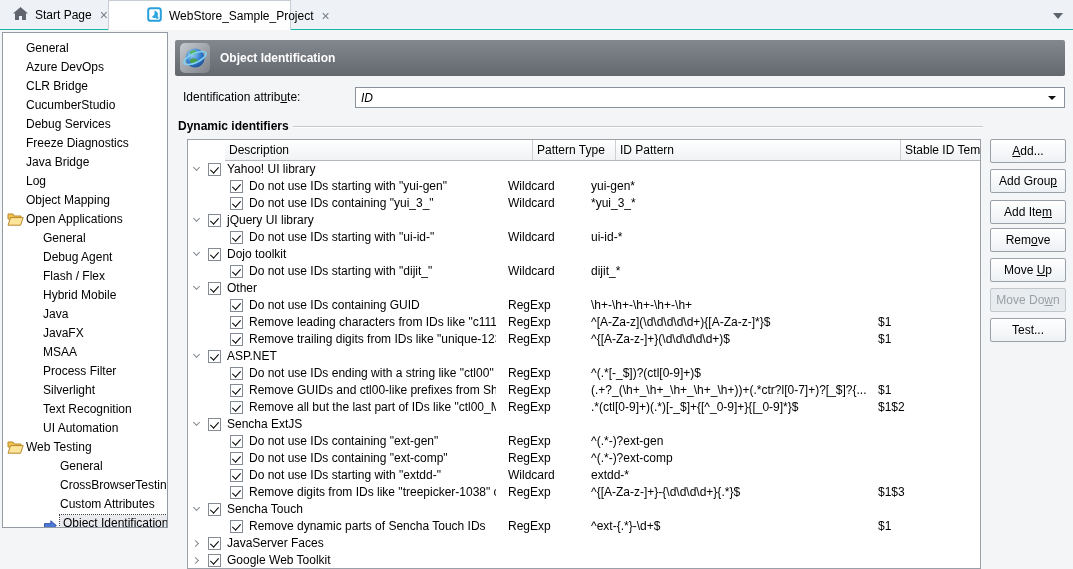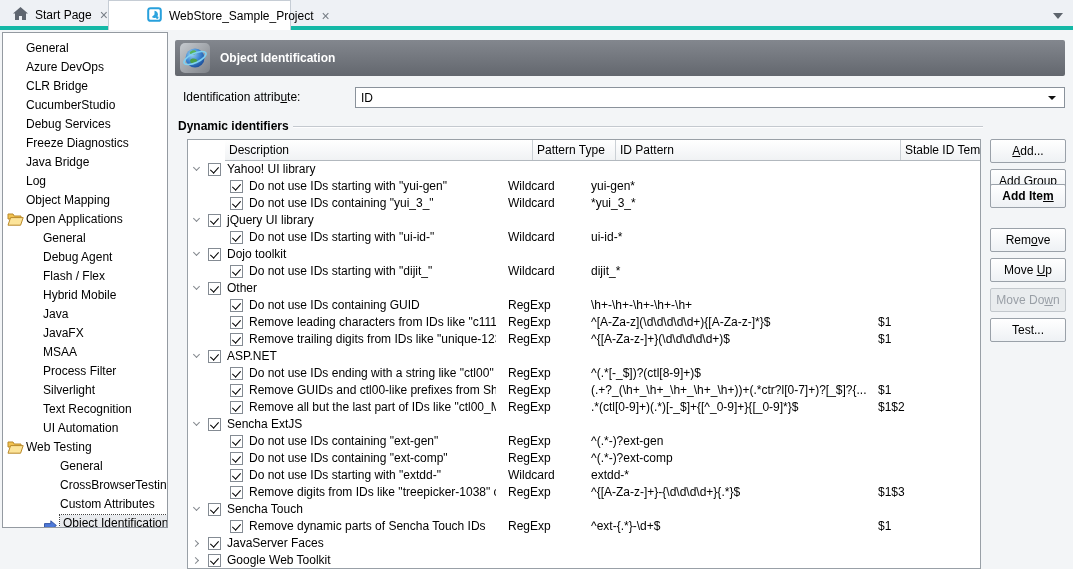--- a/index.html
+++ b/index.html
@@ -1,21 +1,21 @@
 <!DOCTYPE html>
 <html><head>
 <meta charset="utf-8">
 <style>
   * { margin:0; padding:0; box-sizing:border-box; }
   html,body { width:1073px; height:569px; overflow:hidden;
     font-family:"Liberation Sans", sans-serif; font-size:12px; color:#000;
     background:#f3f5f7; }
 
   
-  .tabbar{position:absolute;left:0;top:0;width:1073px;height:30px;background:#eef1f5;border-bottom:4px solid #14b8a6;}
+  .tabbar{position:absolute;left:0;top:0;width:1073px;height:30px;background:#eef1f5;border-bottom:1px solid #14b8a6;}
   .tab{position:absolute;top:0;height:30px;display:flex;align-items:center;gap:7px;padding:0 9px;cursor:default;}
   .tab-start{left:4px;width:104px;}
   .tab-active{left:108px;width:183px;background:#fff;border:1px solid #c6cdd5;border-bottom:none;padding-left:38px;}
   .tab-label{white-space:nowrap;}
   .tab-close{color:#767d85;font-size:14px;line-height:14px;padding:0 1px;}
   .tabbar-chevron{position:absolute;right:10px;top:13px;width:0;height:0;
     border-left:5px solid transparent;border-right:5px solid transparent;border-top:6px solid #5d646c;}
 
   
   .sidebar{position:absolute;left:2px;top:32px;width:166px;height:496px;background:#fff;
@@ -29,21 +29,21 @@
   .slabel.sel{background:#e9ebee;outline:1px dotted #444;padding:1px 3px;}
 
   
   .band{position:absolute;left:175px;top:40px;width:890px;height:36px;border-radius:2px;
     background:linear-gradient(#83878e,#63676e);}
   .band-icon{position:absolute;left:5px;top:3px;width:30px;height:30px;border-radius:5px;
     background:linear-gradient(135deg,#c6cacf,#7e8288);display:flex;align-items:center;justify-content:center;}
   .band-title{position:absolute;left:45px;top:0;line-height:36px;color:#fff;font-weight:bold;}
 
   .attr-label{position:absolute;left:183px;top:87px;height:21px;line-height:21px;}
-  .combo{position:absolute;left:355px;top:87px;width:710px;height:21px;background:#fff;border:1px solid #8a929b;}
+  .combo{position:absolute;left:355px;top:87px;width:710px;height:21px;background:#fff;border:1px solid #8a929b;font-style:italic;}
   .combo-value{position:absolute;left:5px;top:1px;line-height:18px;}
   .combo-arrow{position:absolute;right:8px;top:8px;width:0;height:0;
     border-left:4px solid transparent;border-right:4px solid transparent;border-top:4px solid #111;}
 
   .group-title{position:absolute;left:178px;top:119px;font-weight:bold;}
   .group-line{position:absolute;left:293px;top:126px;width:690px;height:2px;
     border-top:1px solid #c4c9cf;border-bottom:1px solid #fdfdfe;}
 
   
   .grid{position:absolute;left:187px;top:139px;width:794px;height:430px;background:#fff;
@@ -283,21 +283,21 @@
         <div class="gc ptype"></div>
         <div class="gc idpat"></div>
         <div class="gc stable"></div>
       </div>
       <div class="grow">
         <div class="gc desc i">
           <span class="cb on"></span>
           <span class="glabel">Do not use IDs ending with a string like "ctl00"</span>
         </div>
         <div class="gc ptype">RegExp</div>
-        <div class="gc idpat">^(.*[-_$])?(ctl[8-9]+)$</div>
+        <div class="gc idpat">^(.*[-_$])?(ctl[0-9]+)$</div>
         <div class="gc stable"></div>
       </div>
       <div class="grow">
         <div class="gc desc i">
           <span class="cb on"></span>
           <span class="glabel">Remove GUIDs and ctl00-like prefixes from Share...</span>
         </div>
         <div class="gc ptype">RegExp</div>
         <div class="gc idpat">(.+?_(\h+_\h+_\h+_\h+_\h+))+(.*ctr?l[0-7]+)?[_$]?{...</div>
         <div class="gc stable">$1</div>
@@ -395,18 +395,18 @@
         <div class="gc ptype"></div>
         <div class="gc idpat"></div>
         <div class="gc stable"></div>
       </div>
     </div>
 </div>
 
 <div>
     <div class="btn" style="top: 139px;"><u>A</u>dd...</div>
     <div class="btn" style="top: 169px;">Add Grou<u>p</u></div>
-    <div class="btn" style="top: 184px; font-weight: bold;">Add Ite<u>m</u></div>
+    <div class="btn" style="top: 200px;">Add Ite<u>m</u></div>
     <div class="btn" style="top: 228px;">Rem<u>o</u>ve</div>
     <div class="btn" style="top: 258px;">Move <u>U</u>p</div>
     <div class="btn disabled" style="top: 288px;">Move Do<u>w</u>n</div>
     <div class="btn" style="top: 318px;">Test...</div>
   </div>
 
 </body></html>

